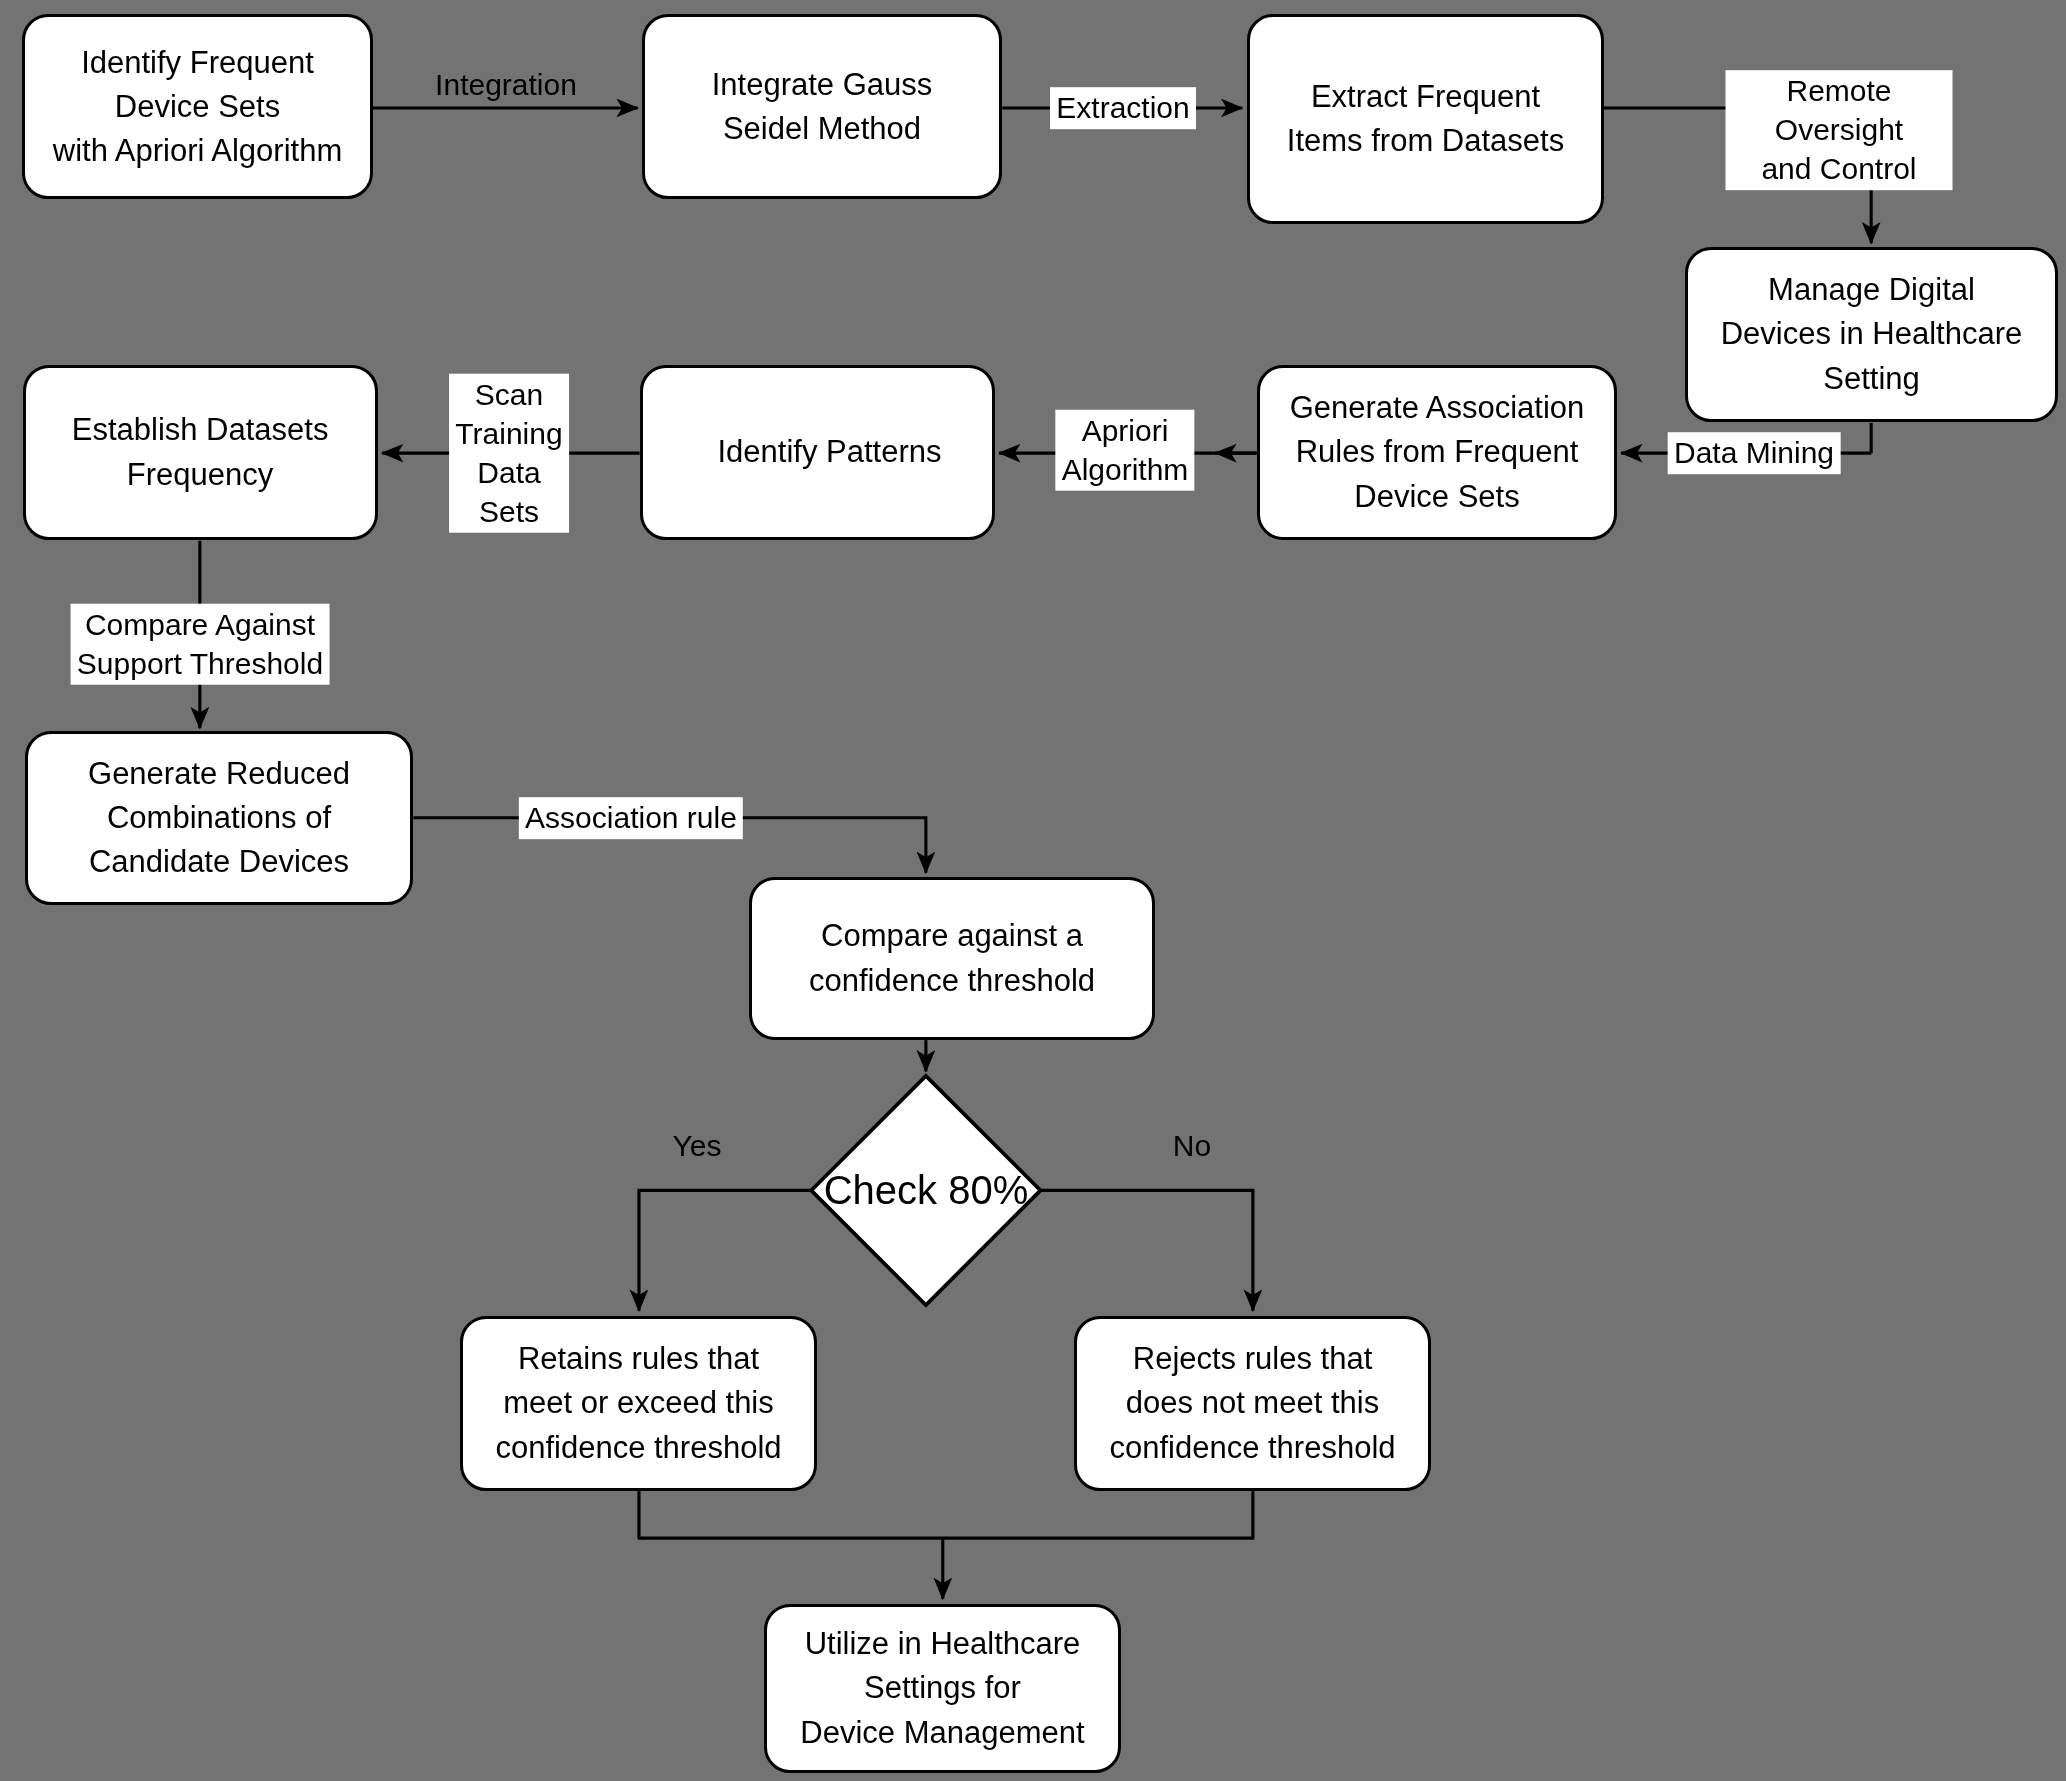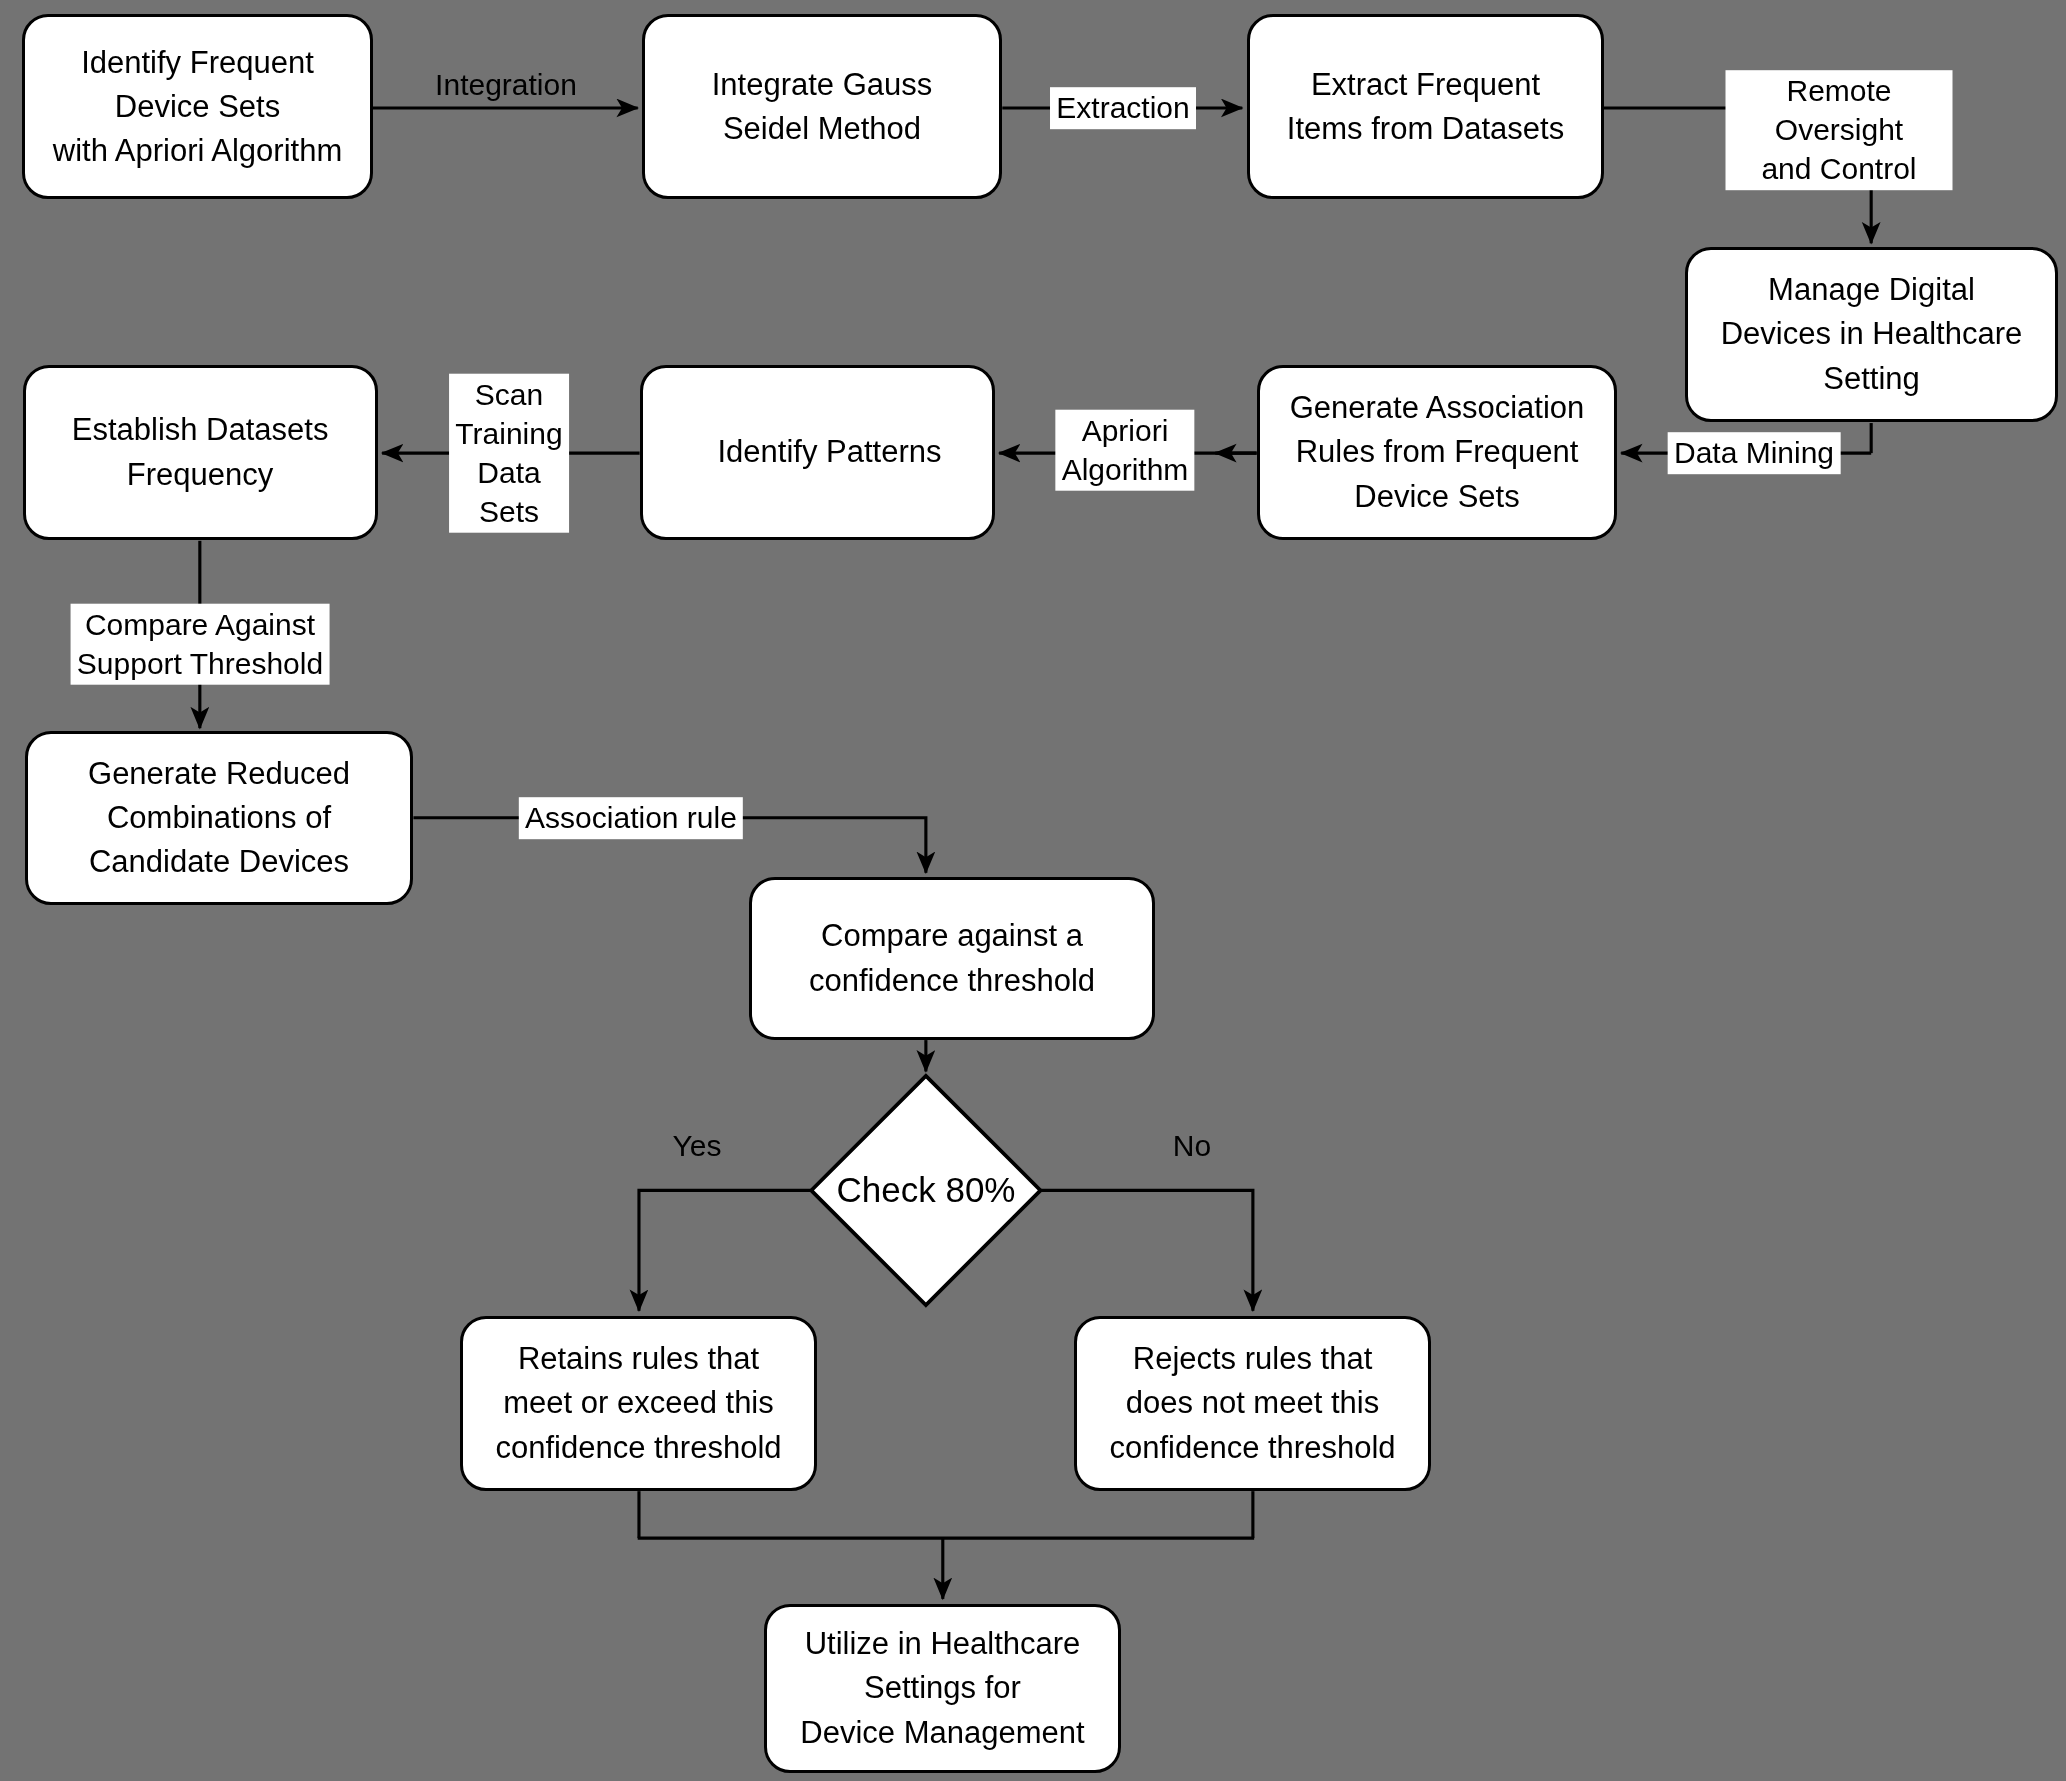--- a/index.html
+++ b/index.html
@@ -49,21 +49,21 @@
     white-space: pre-line;
     z-index: 3;
   }
   .edge-label.no-bg {
     background: transparent;
   }
   .diamond-label {
     position: absolute;
     transform: translate(-50%, -50%);
     text-align: right;
-    font-size: 35px;
+    font-size: 40px;
     background: transparent;
     z-index: 3;
   }
 </style>
 </head>
 <body>
 
 <div id="canvas">
 
   <svg id="edges" viewBox="0 0 3298 2844" xmlns="http://www.w3.org/2000/svg">
@@ -106,21 +106,21 @@
     </g>
   </svg>
 
   <div class="node" style="left:22px; top:14.4px; width:351px; height:185px;">Identify Frequent
 Device Sets
 with Apriori Algorithm</div>
 
   <div class="node" style="left:642px; top:14.4px; width:360px; height:185px;">Integrate Gauss
 Seidel Method</div>
 
-  <div class="node" style="left:1247px; top:14.4px; width:357px; height:185px;">Extract Frequent
+  <div class="node" style="left:1247px; top:14.4px; width:357px; height:210px;">Extract Frequent
 Items from Datasets</div>
 
   <div class="node" style="left:1685px; top:247px; width:373px; height:175px;">Manage Digital
 Devices in Healthcare
 Setting</div>
 
   <div class="node" style="left:1257px; top:365px; width:360px; height:175px;">Generate Association
 Rules from Frequent
 Device Sets</div>
 

